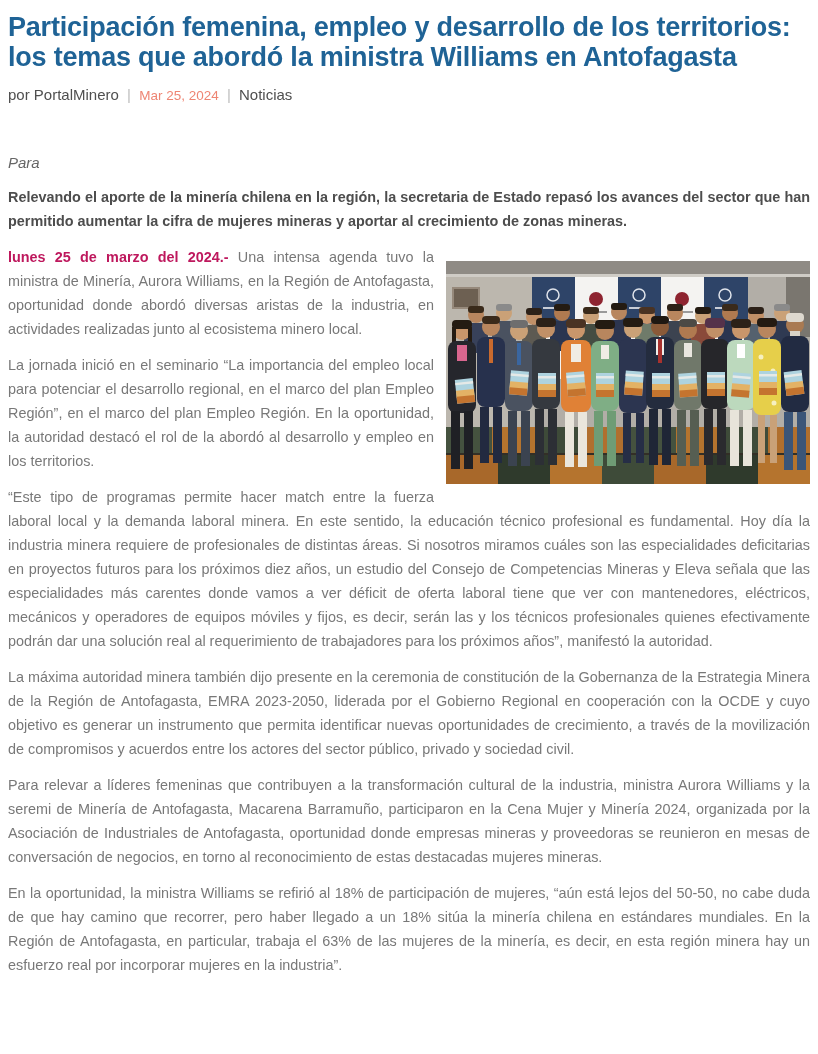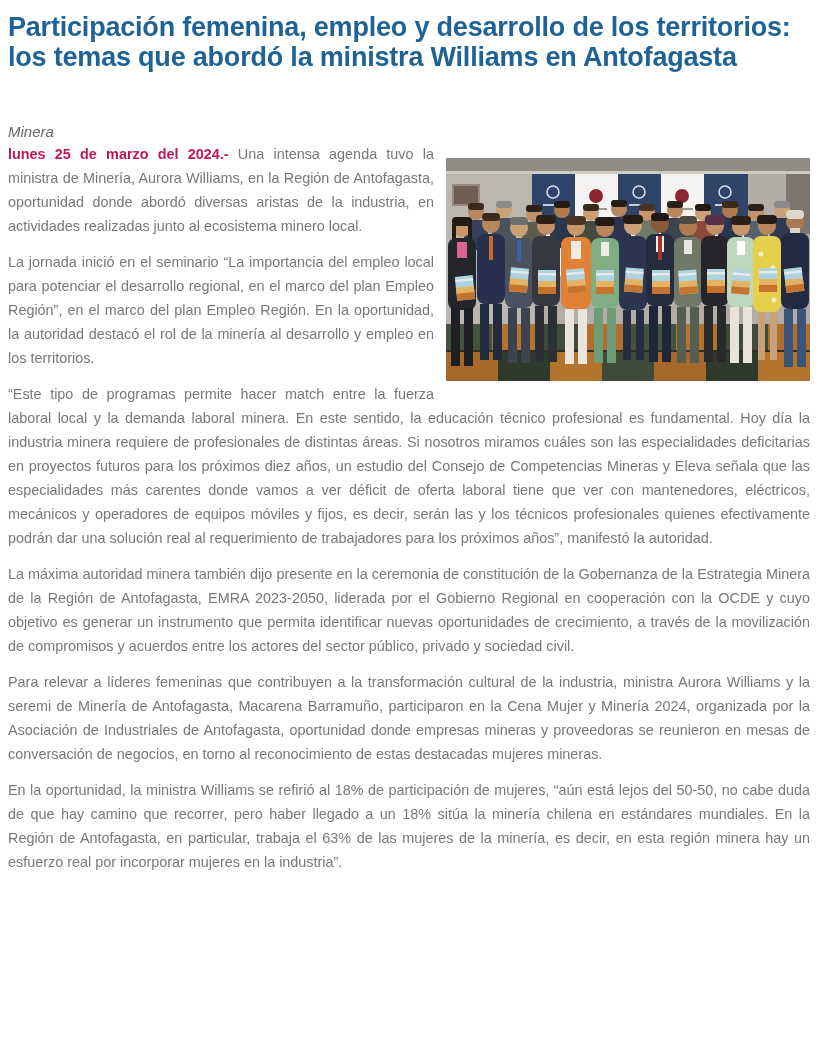--- a/index.html
+++ b/index.html
@@ -70,23 +70,32 @@
   .photo-float svg { display: block; }
   .clearfix::after { content: ""; display: block; clear: both; }
 </style>
 </head>
 <body>
 
 <div class="container">
 
   <h1 class="article-title">Participación femenina, empleo y desarrollo de los territorios: los temas que abordó la ministra Williams en Antofagasta</h1>
 
-
-  <div class="location-line">Minera</div>
-
+  <div class="byline">
+    <span>por</span>
+    <a>PortalMinero</a>
+    <span class="sep">|</span>
+    <span class="post-date">Mar 25, 2024</span>
+    <span class="sep">|</span>
+    <a>Noticias</a>
+  </div>
+
+  <div class="location-line">Para</div>
+
+  <p class="lead-p">Relevando el aporte de la minería chilena en la región, la secretaria de Estado repasó los avances del sector que han permitido aumentar la cifra de mujeres mineras y aportar al crecimiento de zonas mineras.</p>
 
   <div class="article-body clearfix">
 
     <p class="body-p">
       <span class="photo-float" role="img" aria-label="Fotografía grupal: autoridades y representantes del ecosistema minero posan con ejemplares impresos frente a un telón de la Universidad de Antofagasta, sobre un piso de baldosas verdes y madera">
         <svg width="364" height="223" viewBox="0 0 364 223" xmlns="http://www.w3.org/2000/svg">
           <defs>
             <g id="bk">
               <rect width="18" height="24" fill="#aed3df"></rect>
               <rect y="11" width="18" height="7" fill="#e3b265"></rect>
@@ -338,21 +347,21 @@
                 <rect x="2" y="151" width="9" height="58" fill="#3b5578"></rect>
               <use href="#bk" x="-10" y="110" transform="rotate(-7 -1 122)"></use>
             </g>
           </g>
         </svg>
       </span>
       <strong>lunes 25 de marzo del 2024.-</strong>
       <span>Una intensa agenda tuvo la ministra de Minería, Aurora Williams, en la Región de Antofagasta, oportunidad donde abordó diversas aristas de la industria, en actividades realizadas junto al ecosistema minero local.</span>
     </p>
 
-    <p class="body-p">La jornada inició en el seminario “La importancia del empleo local para potenciar el desarrollo regional, en el marco del plan Empleo Región”, en el marco del plan Empleo Región. En la oportunidad, la autoridad destacó el rol de la minería al desarrollo y empleo en los territorios.</p>
+    <p class="body-p">La jornada inició en el seminario “La importancia del empleo local para potenciar el desarrollo regional, en el marco del plan Empleo Región”, en el marco del plan Empleo Región. En la oportunidad, la autoridad destacó el rol de la abordó al desarrollo y empleo en los territorios.</p>
 
     <p class="body-p">“Este tipo de programas permite hacer match entre la fuerza laboral local y la demanda laboral minera. En este sentido, la educación técnico profesional es fundamental. Hoy día la industria minera requiere de profesionales de distintas áreas. Si nosotros miramos cuáles son las especialidades deficitarias en proyectos futuros para los próximos diez años, un estudio del Consejo de Competencias Mineras y Eleva señala que las especialidades más carentes donde vamos a ver déficit de oferta laboral tiene que ver con mantenedores, eléctricos, mecánicos y operadores de equipos móviles y fijos, es decir, serán las y los técnicos profesionales quienes efectivamente podrán dar una solución real al requerimiento de trabajadores para los próximos años”, manifestó la autoridad.</p>
 
     <p class="body-p">La máxima autoridad minera también dijo presente en la ceremonia de constitución de la Gobernanza de la Estrategia Minera de la Región de Antofagasta, EMRA 2023-2050, liderada por el Gobierno Regional en cooperación con la OCDE y cuyo objetivo es generar un instrumento que permita identificar nuevas oportunidades de crecimiento, a través de la movilización de compromisos y acuerdos entre los actores del sector público, privado y sociedad civil.</p>
 
 
     <p class="body-p">Para relevar a líderes femeninas que contribuyen a la transformación cultural de la industria, ministra Aurora Williams y la seremi de Minería de Antofagasta, Macarena Barramuño, participaron en la Cena Mujer y Minería 2024, organizada por la Asociación de Industriales de Antofagasta, oportunidad donde empresas mineras y proveedoras se reunieron en mesas de conversación de negocios, en torno al reconocimiento de estas destacadas mujeres mineras.</p>
 
     <p class="body-p">En la oportunidad, la ministra Williams se refirió al 18% de participación de mujeres, “aún está lejos del 50-50, no cabe duda de que hay camino que recorrer, pero haber llegado a un 18% sitúa la minería chilena en estándares mundiales. En la Región de Antofagasta, en particular, trabaja el 63% de las mujeres de la minería, es decir, en esta región minera hay un esfuerzo real por incorporar mujeres en la industria”.</p>
 

